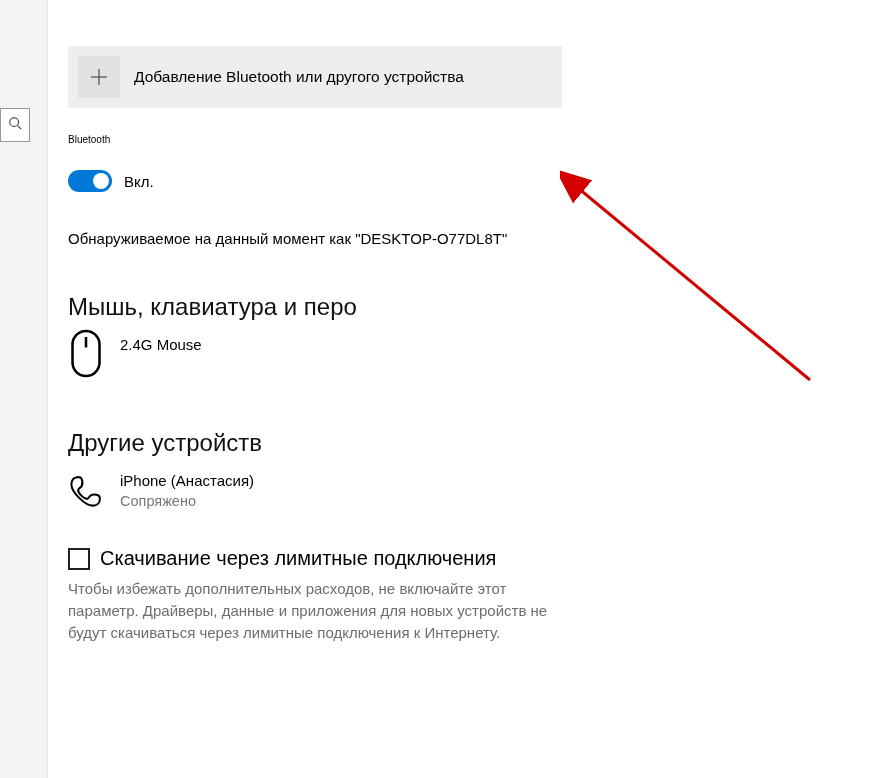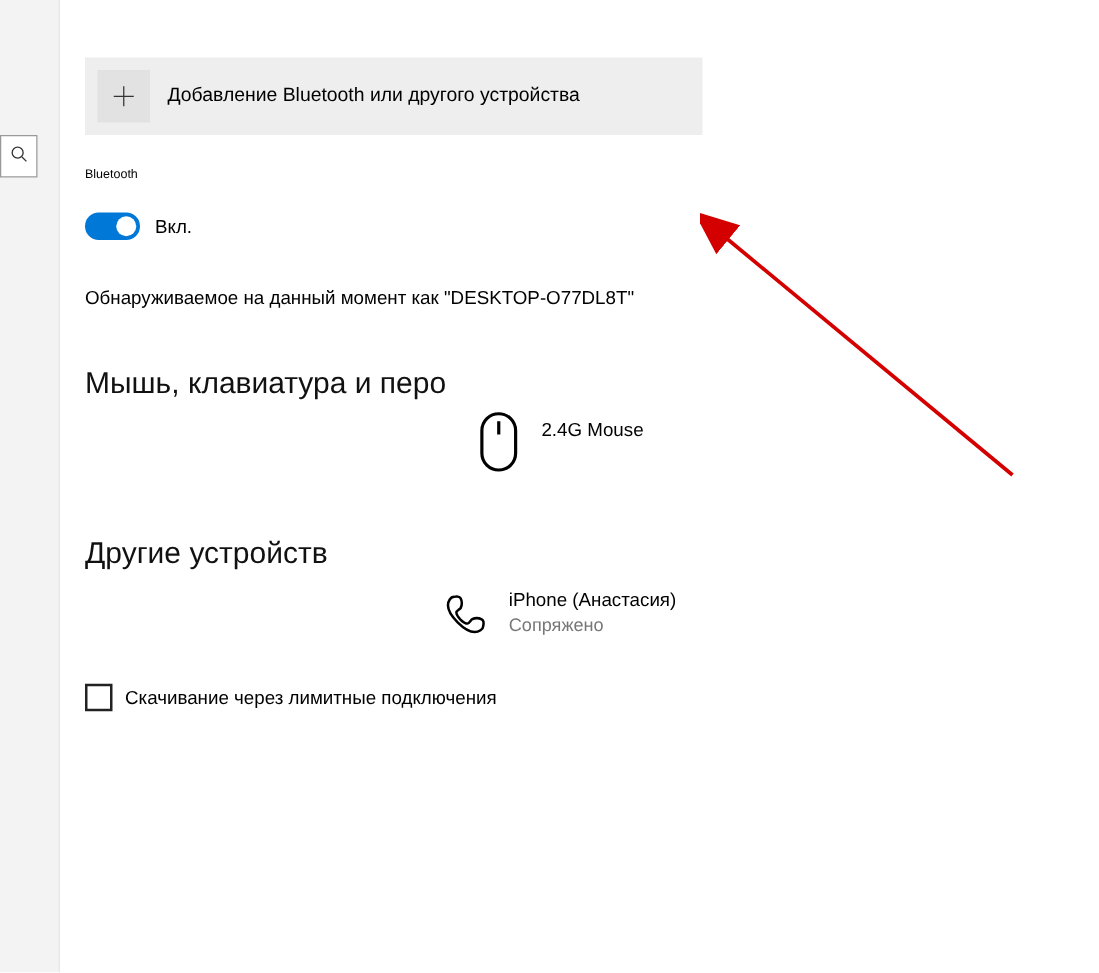--- a/index.html
+++ b/index.html
@@ -93,21 +93,20 @@
   }
   .section-title {
     font-size: 24px;
     font-weight: 400;
     color: #111;
     margin-bottom: 14px;
   }
   .device-row {
     display: flex; align-items: flex-start;
     margin-bottom: 56px;
-    justify-content: center;
   }
   .device-row.compact { margin-bottom: 36px; }
   .device-icon {
     width: 36px; height: 36px;
     display: flex; align-items: center; justify-content: center;
     margin-right: 16px;
     margin-top: 2px;
   }
   .device-info { display: flex; flex-direction: column; }
   .device-name { font-size: 15px; color: #000; line-height: 20px; }
@@ -116,21 +115,21 @@
     display: flex; align-items: center;
     margin-bottom: 8px;
   }
   .checkbox {
     width: 22px; height: 22px;
     border: 2px solid #222;
     margin-right: 10px;
     cursor: pointer;
     flex-shrink: 0;
   }
-  .checkbox-label { font-size: 15px; }
+  .checkbox-label { font-size: 20px; }
   .help-text {
     font-size: 15px;
     color: #6e6e6e;
     line-height: 22px;
     max-width: 500px;
   }
   .annotation-arrow {
     position: absolute;
     pointer-events: none;
   }
@@ -194,20 +193,21 @@
     <div class="device-info">
       <span class="device-name">iPhone (Анастасия)</span>
       <span class="device-status">Сопряжено</span>
     </div>
   </div>
 
   <div class="checkbox-row">
     <div class="checkbox"></div>
     <span class="checkbox-label">Скачивание через лимитные подключения</span>
   </div>
+  <div class="help-text">Чтобы избежать дополнительных расходов, не включайте этот параметр. Драйверы, данные и приложения для новых устройств не будут скачиваться через лимитные подключения к Интернету.</div>
 </div>
 
 <svg class="annotation-arrow" style="left:560px; top:170px;" width="260" height="220">
   <defs>
     <marker id="arrhead" markerWidth="12" markerHeight="10" refX="2" refY="5" orient="auto">
       <polygon points="0,0 12,5 0,10" fill="#d40000"></polygon>
     </marker>
   </defs>
   <line x1="250" y1="210" x2="18" y2="18" stroke="#d40000" stroke-width="3" marker-end="url(#arrhead)"></line>
 </svg>

